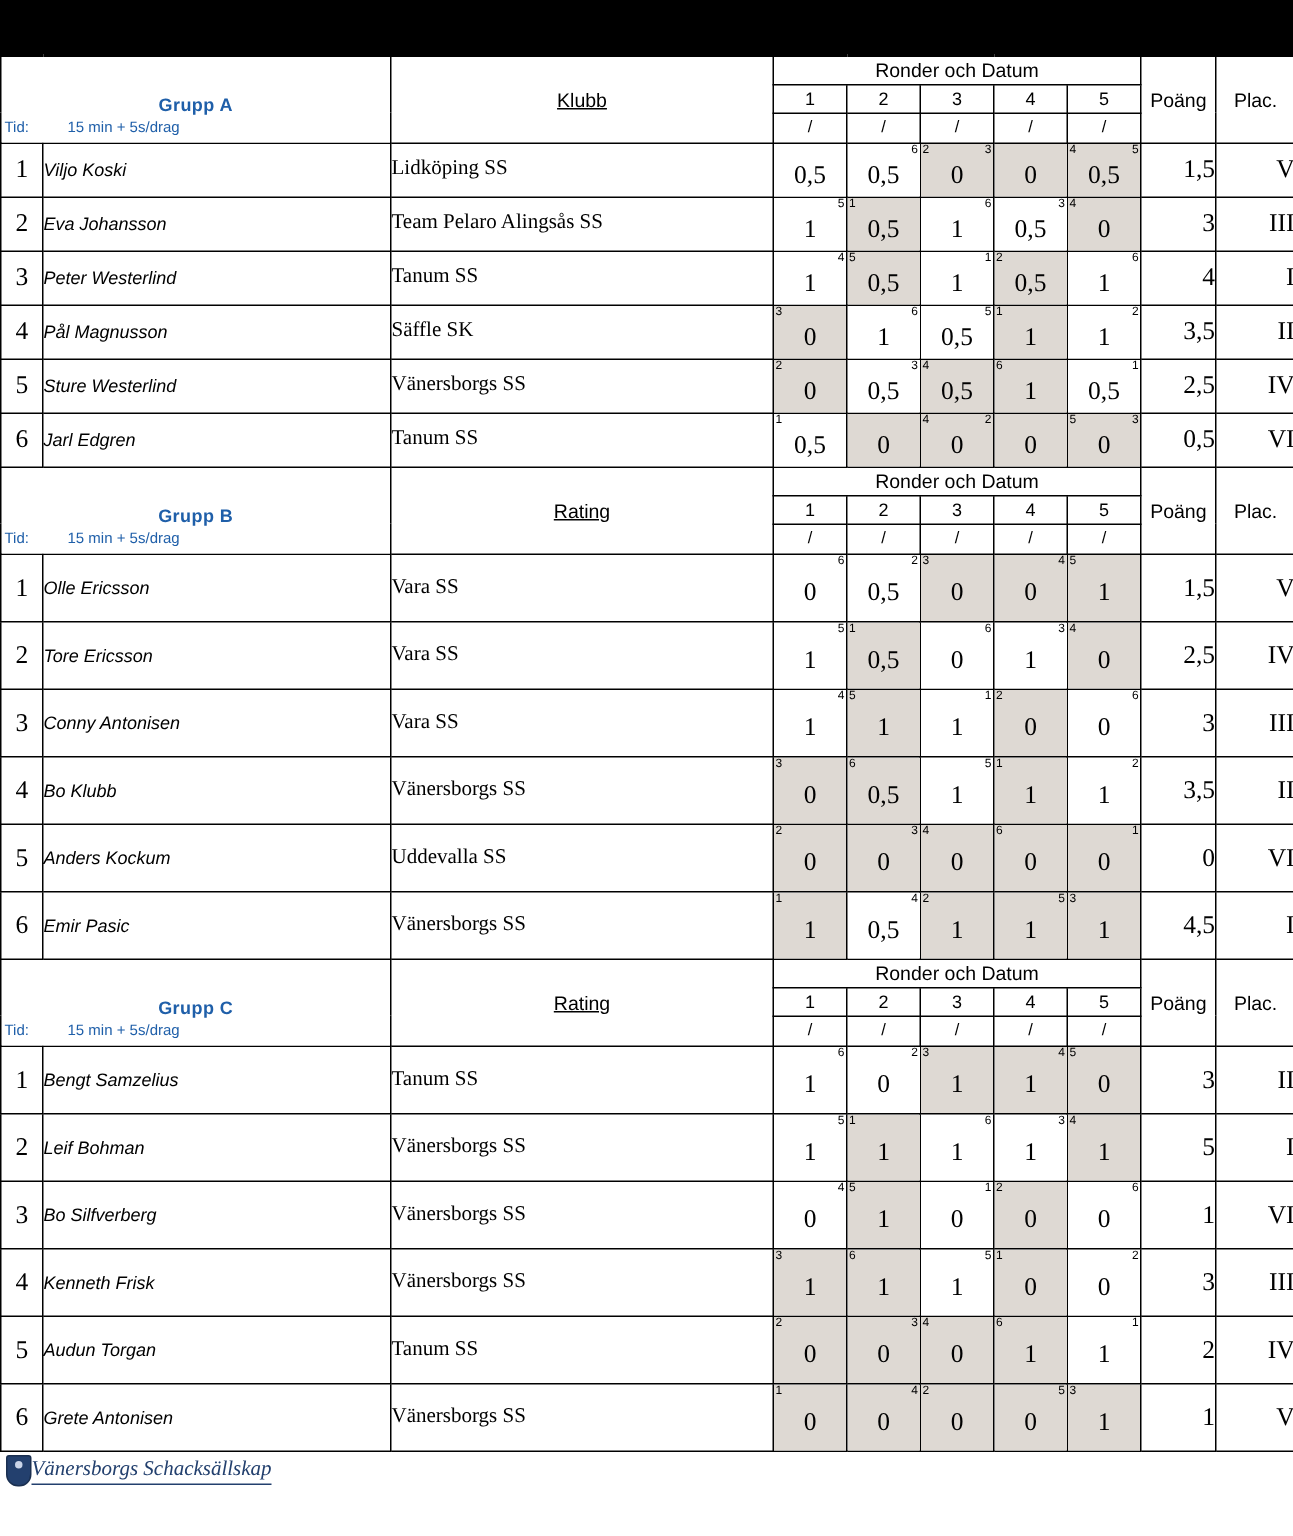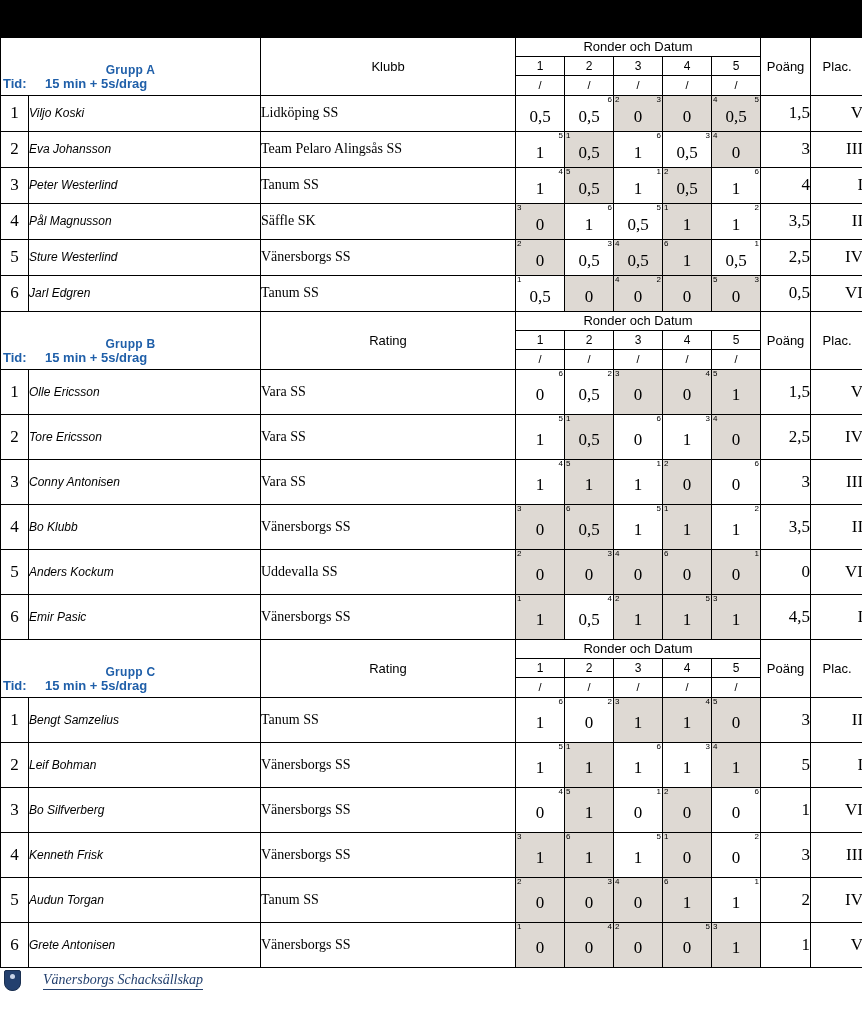--- a/index.html
+++ b/index.html
@@ -48,32 +48,33 @@
     font-size: 12px;
     text-align: center;
     padding-top: 8px;
     letter-spacing: 0.3px;
   }
   .tid-row {
     position: absolute;
     left: 2px;
     bottom: 4px;
     right: 2px;
-    font-size: 13px;
-    font-weight: bold;
+    font-size: 10px;
+    font-weight: normal;
     color: #1F5FA9;
     display: flex;
   }
   .tid-label { width: 42px; text-align: left; }
   .tid-val { flex: 1; padding-right: 50px; }
 
   .club-label {
     text-align: center;
     font-size: 13px;
     vertical-align: middle;
+    text-decoration: underline;
   }
   .ronder-label {
     text-align: center;
     font-size: 13px;
     height: 19px;
   }
   .rnum {
     text-align: center;
     font-size: 12px;
     height: 19px;
@@ -135,21 +136,21 @@
     font-family: "Liberation Serif", serif;
   }
   tr.player { height: 45px; }
   tr.playerA { height: 36px; }
 
   .footer {
     height: 26px;
     display: flex;
     align-items: center;
     padding-left: 4px;
-    gap: 22px;
+    gap: 0;
   }
   .crest {
     width: 17px; height: 21px;
     background: #23406e;
     border: 1px solid #1a2f50;
     border-radius: 2px 2px 8px 8px;
     position: relative;
     flex: 0 0 auto;
   }
   .crest:after {

